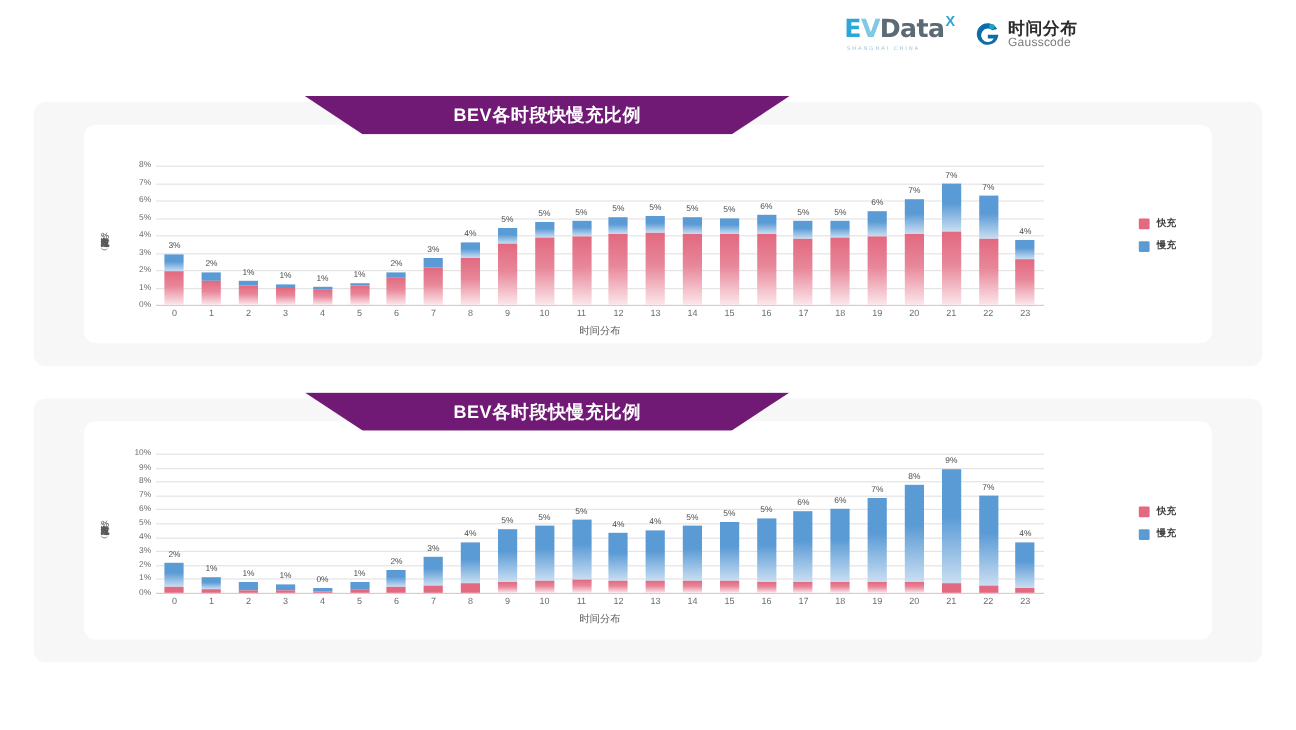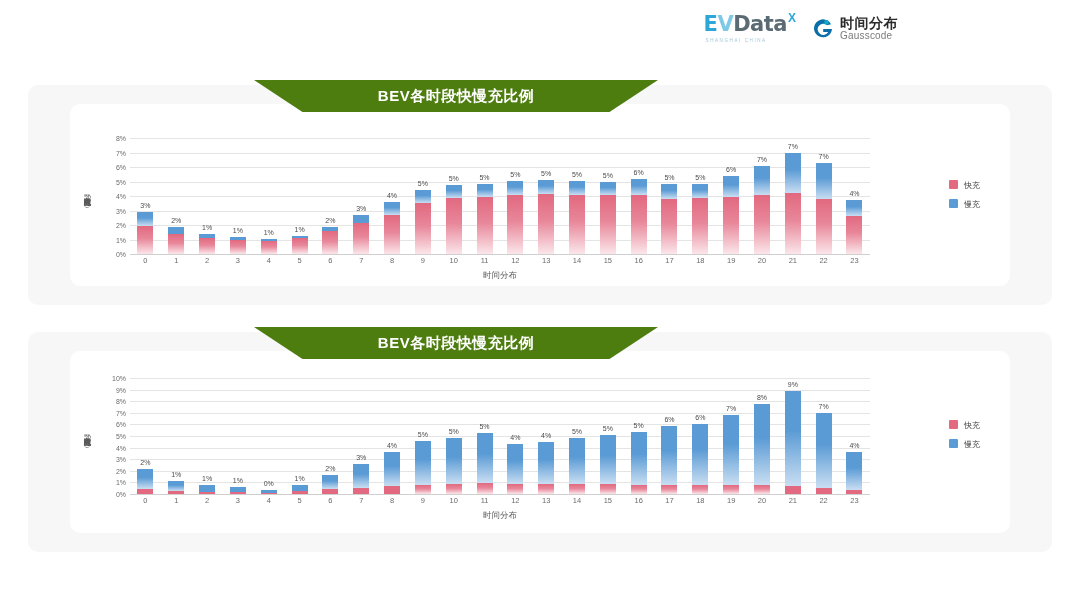--- a/index.html
+++ b/index.html
@@ -39,21 +39,21 @@
     position:absolute; background:#ffffff; border-radius:10px;
   }
   #card1 { top:85px; height:220px; }
   #card1 .card-inner { left:42px; top:19px; width:940px; height:182px; }
   #card2 { top:332px; height:220px; }
   #card2 .card-inner { left:42px; top:19px; width:940px; height:182px; }
 
   
   .ribbon {
     position:absolute; left:50%; transform:translateX(-50%);
-    width:404px; height:32px; background:#4d7c0f;
+    width:404px; height:32px; background:#701a75;
     clip-path: polygon(0 0, 100% 0, 88% 100%, 12% 100%);
     display:flex; align-items:center; justify-content:center; z-index:5;
   }
   #ribbon1 { top:80px; }
   #ribbon2 { top:327px; }
   .ribbon-text { color:#ffffff; font-size:15px; font-weight:700; letter-spacing:0.5px; }
 
   
   .chart { position:absolute; }
   #chart1 { left:88px; top:138px; width:900px; height:150px; }
@@ -89,21 +89,21 @@
     font-size:7px; color:#4a4a4a; white-space:nowrap;
   }
   .xticks { position:absolute; left:42px; right:118px; top:118px; display:flex; }
   .xtick { flex:1; text-align:center; font-size:7.5px; color:#6b6b6b; }
   .xlabel {
     position:absolute; left:42px; right:118px; top:132px;
     text-align:center; font-size:8.5px; color:#595959;
   }
 
   .legend { position:absolute; right:8px; top:42px; }
-  .legend-row { display:flex; align-items:flex-start; gap:6px; margin-bottom:8px; }
+  .legend-row { display:flex; align-items:flex-end; gap:6px; margin-bottom:8px;font-weight:bold; }
   .legend-sw { width:9px; height:9px; border-radius:1px; }
   .legend-sw.fast { background:#e2697f; }
   .legend-sw.slow { background:#5b9bd5; }
   .legend-tx { font-size:8px; color:#3f3f3f; }
 </style>
 </head>
 <body>
 
 <div class="page">
 

